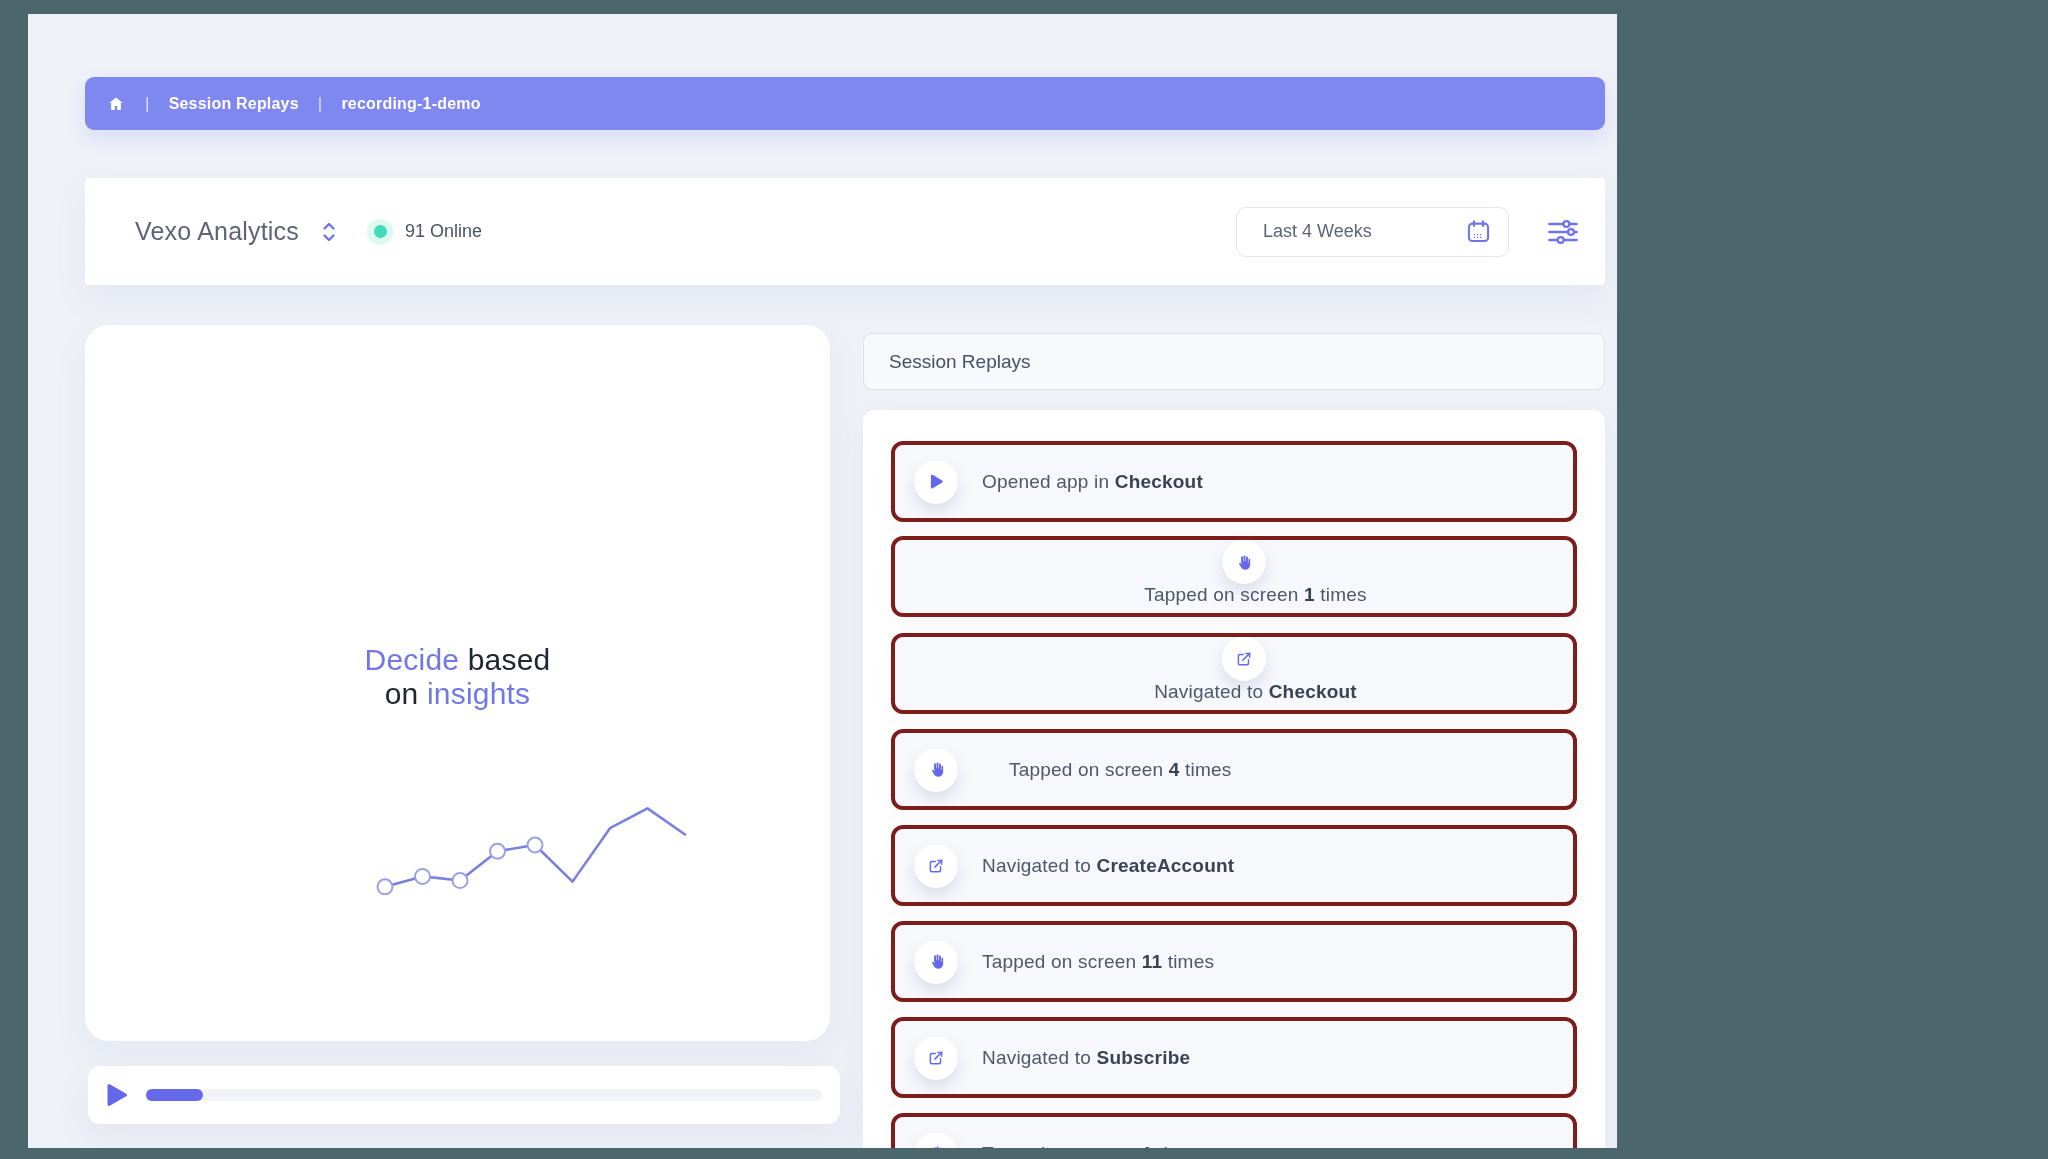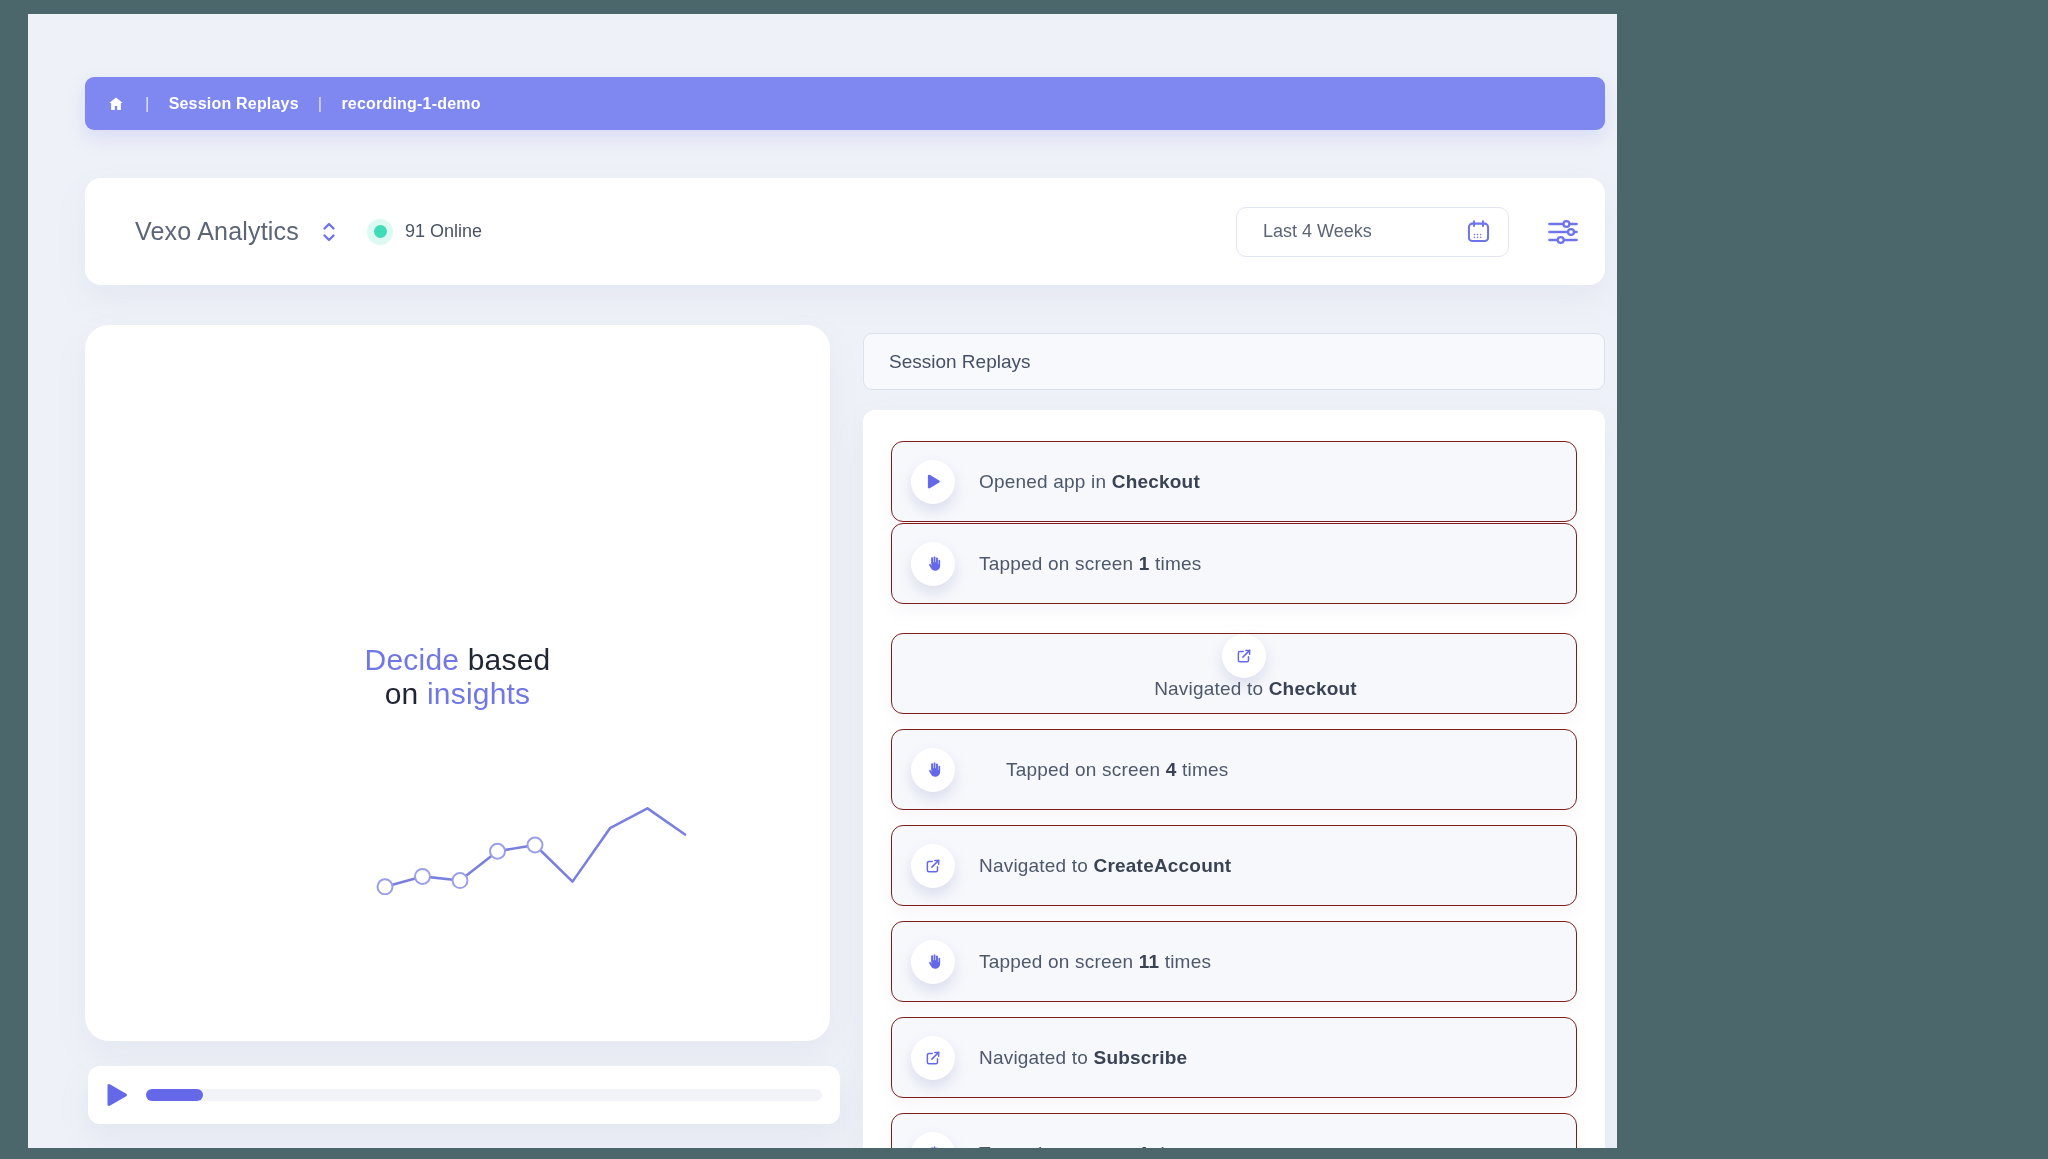--- a/index.html
+++ b/index.html
@@ -19,21 +19,21 @@
     display:flex;align-items:center;padding-left:21px;box-sizing:border-box;
     color:#fff;font-size:16px;font-weight:600;letter-spacing:.2px;
     box-shadow:0 8px 18px rgba(127,135,240,.18);
   }
   .breadcrumb .sep{color:rgba(255,255,255,.75);font-weight:400;margin:0 19px;font-size:17px;}
   .breadcrumb .crumb{cursor:pointer;}
   .home-btn{display:flex;align-items:center;justify-content:center;width:20px;height:20px;cursor:pointer;}
   
   .header-card{
     position:absolute;left:57px;top:164px;width:1520px;height:107px;
-    background:#fff;border-radius:16px;
+    background:#fff;border-radius:4px;
     box-shadow:0 14px 30px rgba(150,160,200,.10);
     display:flex;align-items:center;box-sizing:border-box;padding:0 26px 0 50px;
   }
   .app-title{font-size:25px;color:#5c6577;font-weight:500;letter-spacing:.2px;}
   .title-selector{margin-left:22px;display:flex;align-items:center;cursor:pointer;}
   .online-wrap{display:flex;align-items:center;margin-left:30px;}
   .online-halo{width:26px;height:26px;border-radius:50%;background:rgba(63,220,183,.18);
     display:flex;align-items:center;justify-content:center;}
   .online-dot{width:13px;height:13px;border-radius:50%;background:var(--online,#3fdcb7);}
   .online-label{margin-left:12px;font-size:18px;color:#4a5466;}
@@ -71,21 +71,21 @@
     display:flex;align-items:center;padding-left:25px;
     font-size:19px;color:#465064;font-weight:500;
   }
   .event-list{
     position:absolute;left:835px;top:396px;width:742px;height:780px;
     background:#fff;border-radius:12px;
     box-shadow:0 14px 30px rgba(150,160,200,.10);
   }
   .event-item{
     position:absolute;left:28px;width:686px;height:81px;
-    background:#f7f8fc;border:1px solid #7f1d1d;border-radius:12px;box-sizing:border-box;
+    background:#f7f8fc;border:4px solid #7f1d1d;border-radius:12px;box-sizing:border-box;
     display:flex;align-items:center;padding-left:19px;cursor:pointer;
     box-shadow:0 10px 16px rgba(160,170,205,.08);
   }
   .event-icon-circle{
     width:44px;height:44px;border-radius:50%;background:#fff;flex:none;
     box-shadow:0 7px 14px rgba(120,130,180,.22);
     display:flex;align-items:center;justify-content:center;
   }
   .event-text{margin-left:24px;font-size:19px;color:#4d586a;letter-spacing:.2px;}
   .event-text b{font-weight:700;color:#3a4353;}
@@ -181,21 +181,21 @@
   </div>
   <div class="event-list" id="event-list">
       <div class="event-item" style="top: 31px;">
         <span class="event-icon-circle">
           <svg width="15" height="17" viewBox="0 0 24 26" fill="#6568e9" stroke="#6568e9" stroke-width="4" stroke-linejoin="round">
             <path d="M5 4 L20 13 L5 22 Z"></path>
           </svg>
         </span>
         <span class="event-text"><span>Opened app in </span><b>Checkout</b><span></span></span>
       </div>
-      <div class="event-item" style="top: 113px;">
+      <div class="event-item" style="top: 126px; flex-direction: column;">
         <span class="event-icon-circle">
           <svg width="19" height="19" viewBox="0 0 24 24" fill="#6568e9">
             <path d="M9 11.3V5.2c0-.66.54-1.2 1.2-1.2s1.2.54 1.2 1.2v5.3h.7V4.2c0-.66.54-1.2 1.2-1.2s1.2.54 1.2 1.2v6.3h.7V5.6c0-.66.54-1.2 1.2-1.2s1.2.54 1.2 1.2v7h.6V8.3c0-.6.5-1.1 1.1-1.1s1.1.5 1.1 1.1v6.2c0 4-2.6 6.6-6.1 6.6-2.9 0-4.3-1.2-5.6-3.4l-2.1-3.6c-.3-.52-.12-1.2.4-1.5.52-.3 1.18-.12 1.5.4l1.2 1.9z"></path>
           </svg>
         </span>
         <span class="event-text"><span>Tapped on screen </span><b>1</b><span> times</span></span>
       </div>
       <div class="event-item" style="top: 223px; flex-direction: column;">
         <span class="event-icon-circle">
           <svg width="18" height="18" viewBox="0 0 24 24" fill="none" stroke="#6568e9" stroke-width="2" stroke-linecap="round" stroke-linejoin="round">

